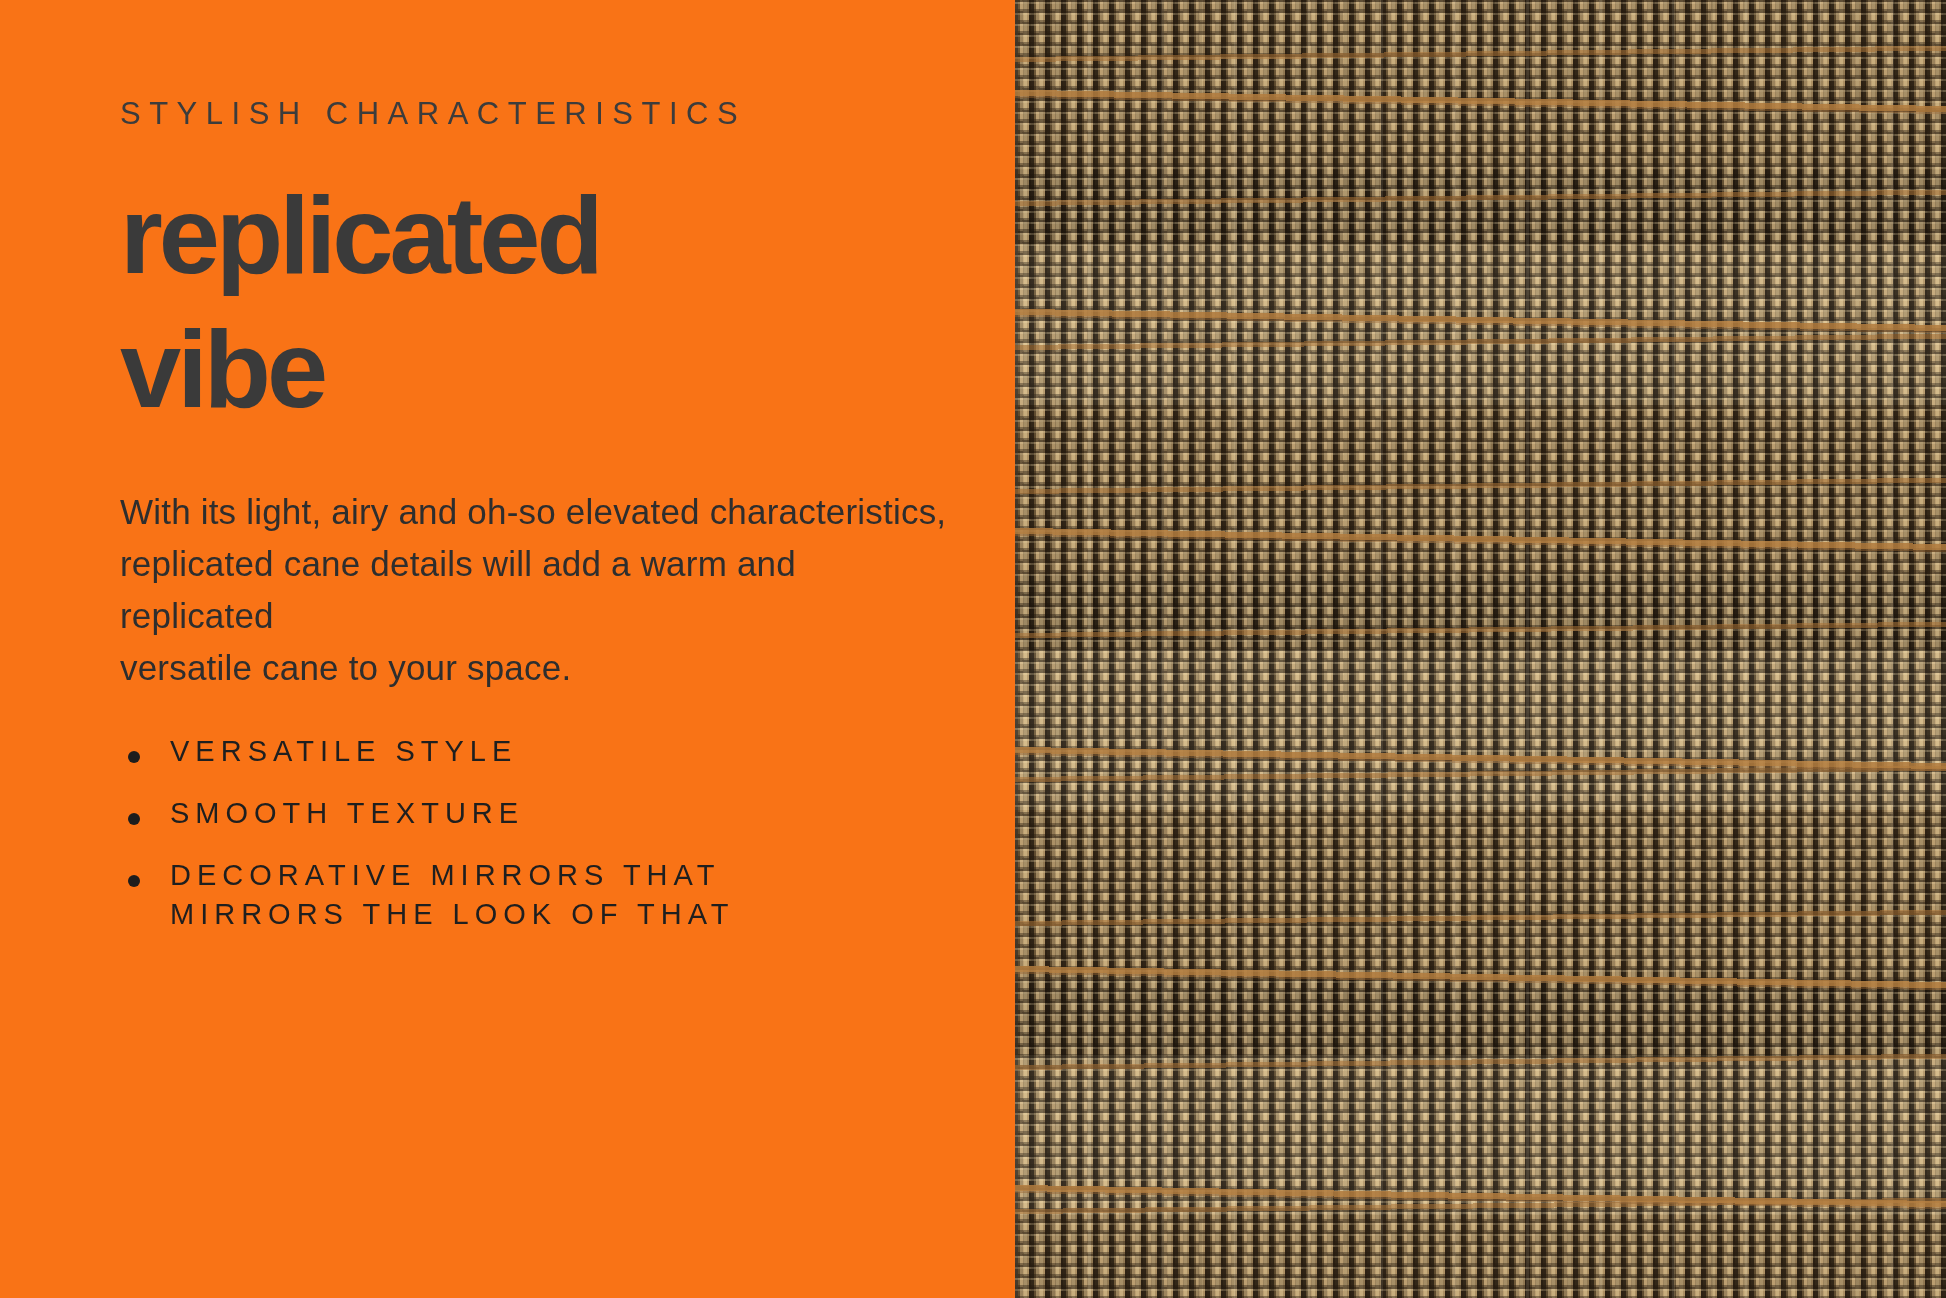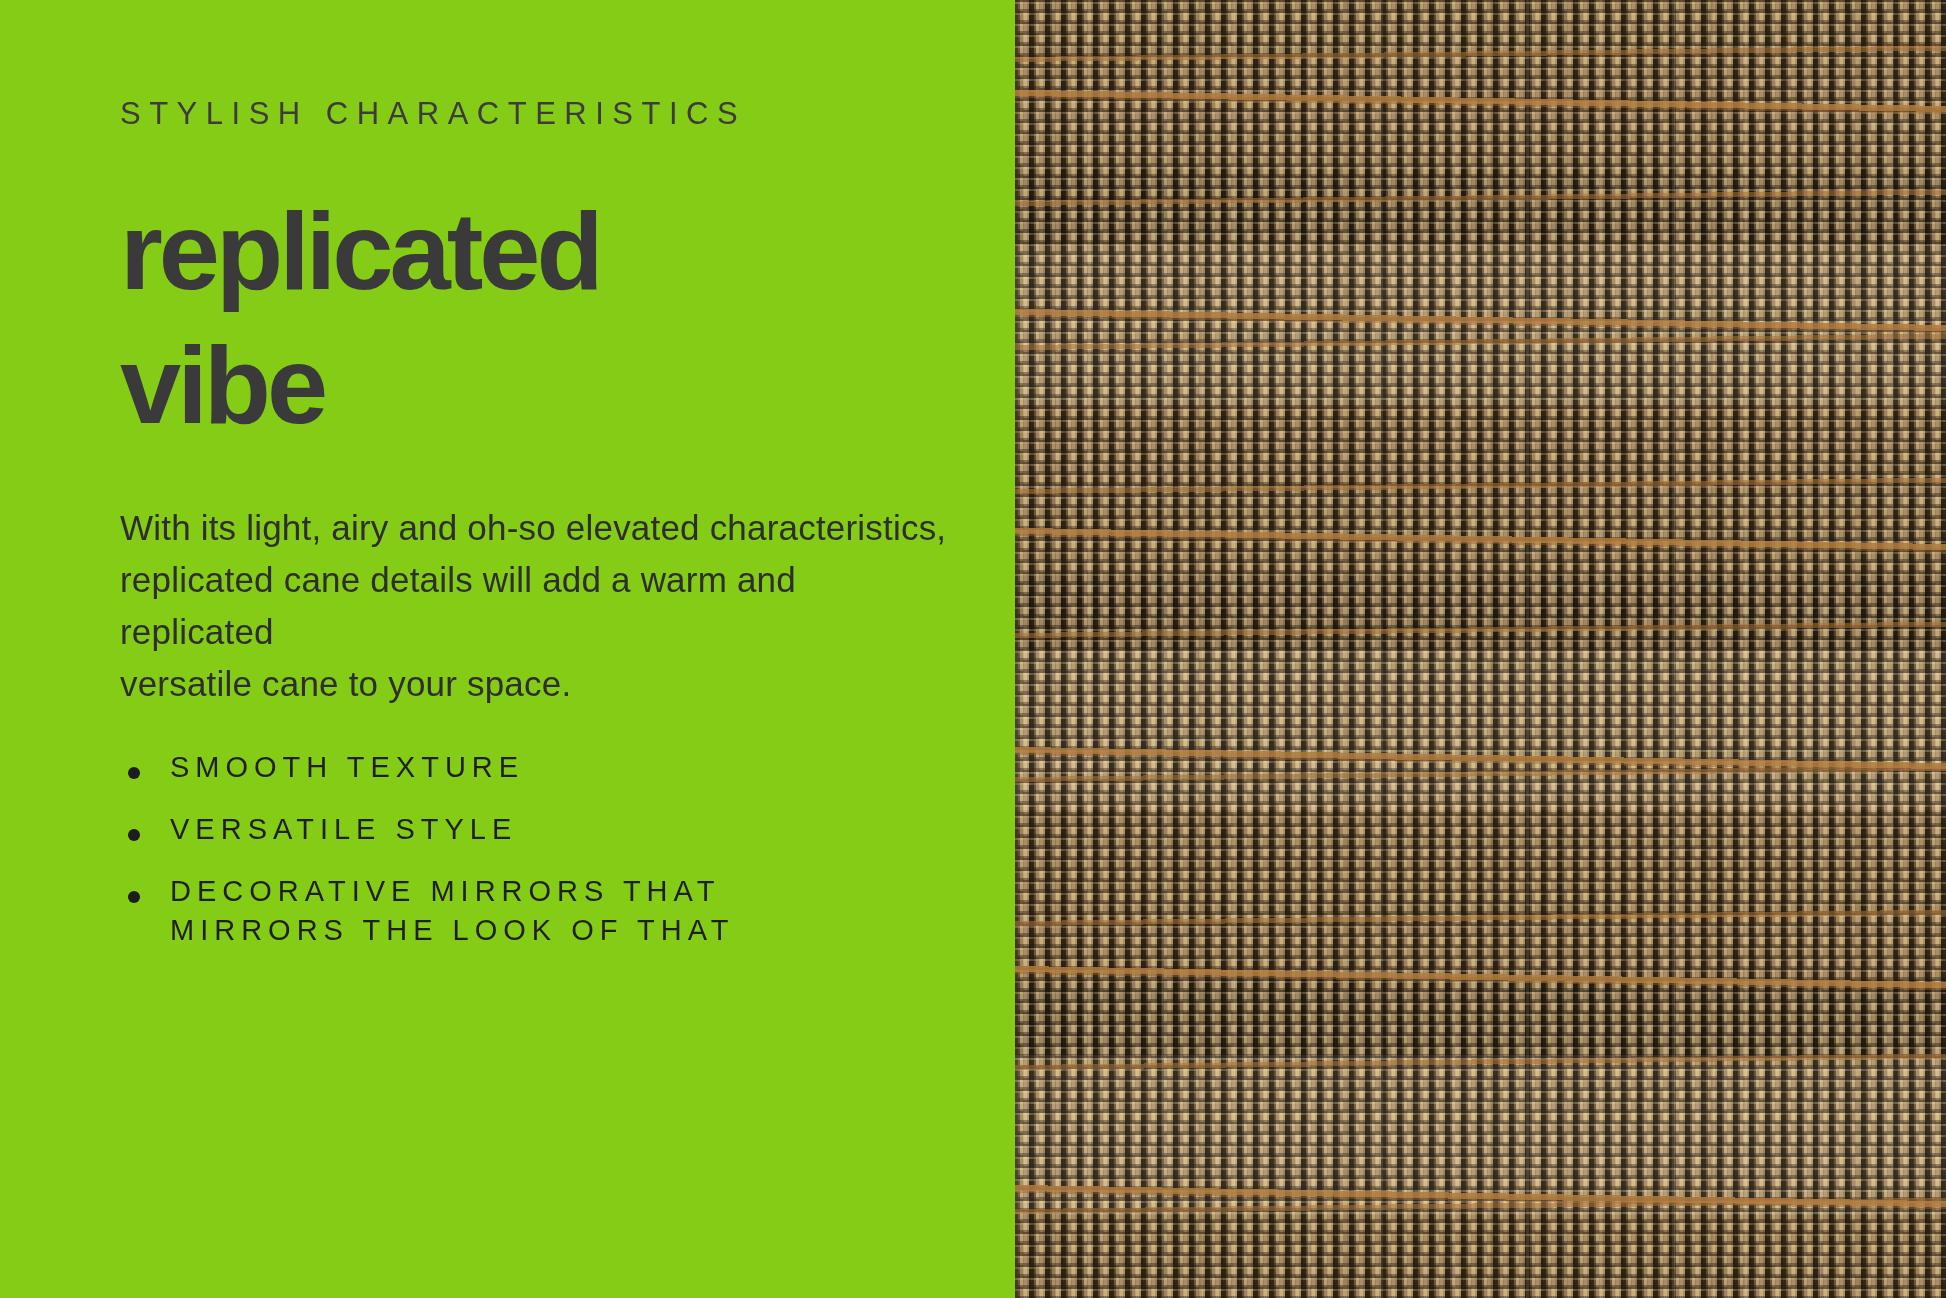--- a/index.html
+++ b/index.html
@@ -15,34 +15,34 @@
     overflow: hidden;
     background: #ffffff;
     font-family: "Liberation Sans", "DejaVu Sans", sans-serif;
   }
 
   
   .panel-left {
     box-sizing: border-box;
     width: 1015px;
     height: 100%;
-    background: #84cc16;
+    background: #f97316;
     padding: 96px 60px 0 120px;
     flex: 0 0 auto;
   }
   .eyebrow {
     margin: 0;
     font-size: 31px;
     line-height: 36px;
     font-weight: 400;
     letter-spacing: 8.5px;
     color: #3c3c3c;
   }
   .title {
-    margin: 52px 0 0 0;
+    margin: 36px 0 0 0;
     font-size: 110px;
     line-height: 134px;
     font-weight: 700;
     letter-spacing: -4px;
     color: #3a3a3a;
   }
   .title-line { display: block; }
 
   .intro {
     margin: 50px 0 0 0;
@@ -158,28 +158,28 @@
       <span class="intro-line">With its light, airy and oh-so elevated characteristics,</span>
       <span class="intro-line">replicated cane details will add a warm and replicated</span>
       <span class="intro-line">versatile cane to your space.</span>
     </p>
 
     <ul class="features">
 
       <li>
         <span class="dot"></span>
         <span class="feature-text">
-          <span class="feature-line">SMOOTH TEXTURE</span>
+          <span class="feature-line">VERSATILE STYLE</span>
         </span>
       </li>
 
       <li>
         <span class="dot"></span>
         <span class="feature-text">
-          <span class="feature-line">VERSATILE STYLE</span>
+          <span class="feature-line">SMOOTH TEXTURE</span>
         </span>
       </li>
 
       <li>
         <span class="dot"></span>
         <span class="feature-text">
           <span class="feature-line">DECORATIVE MIRRORS THAT</span>
           <span class="feature-line">MIRRORS THE LOOK OF THAT</span>
         </span>
       </li>

